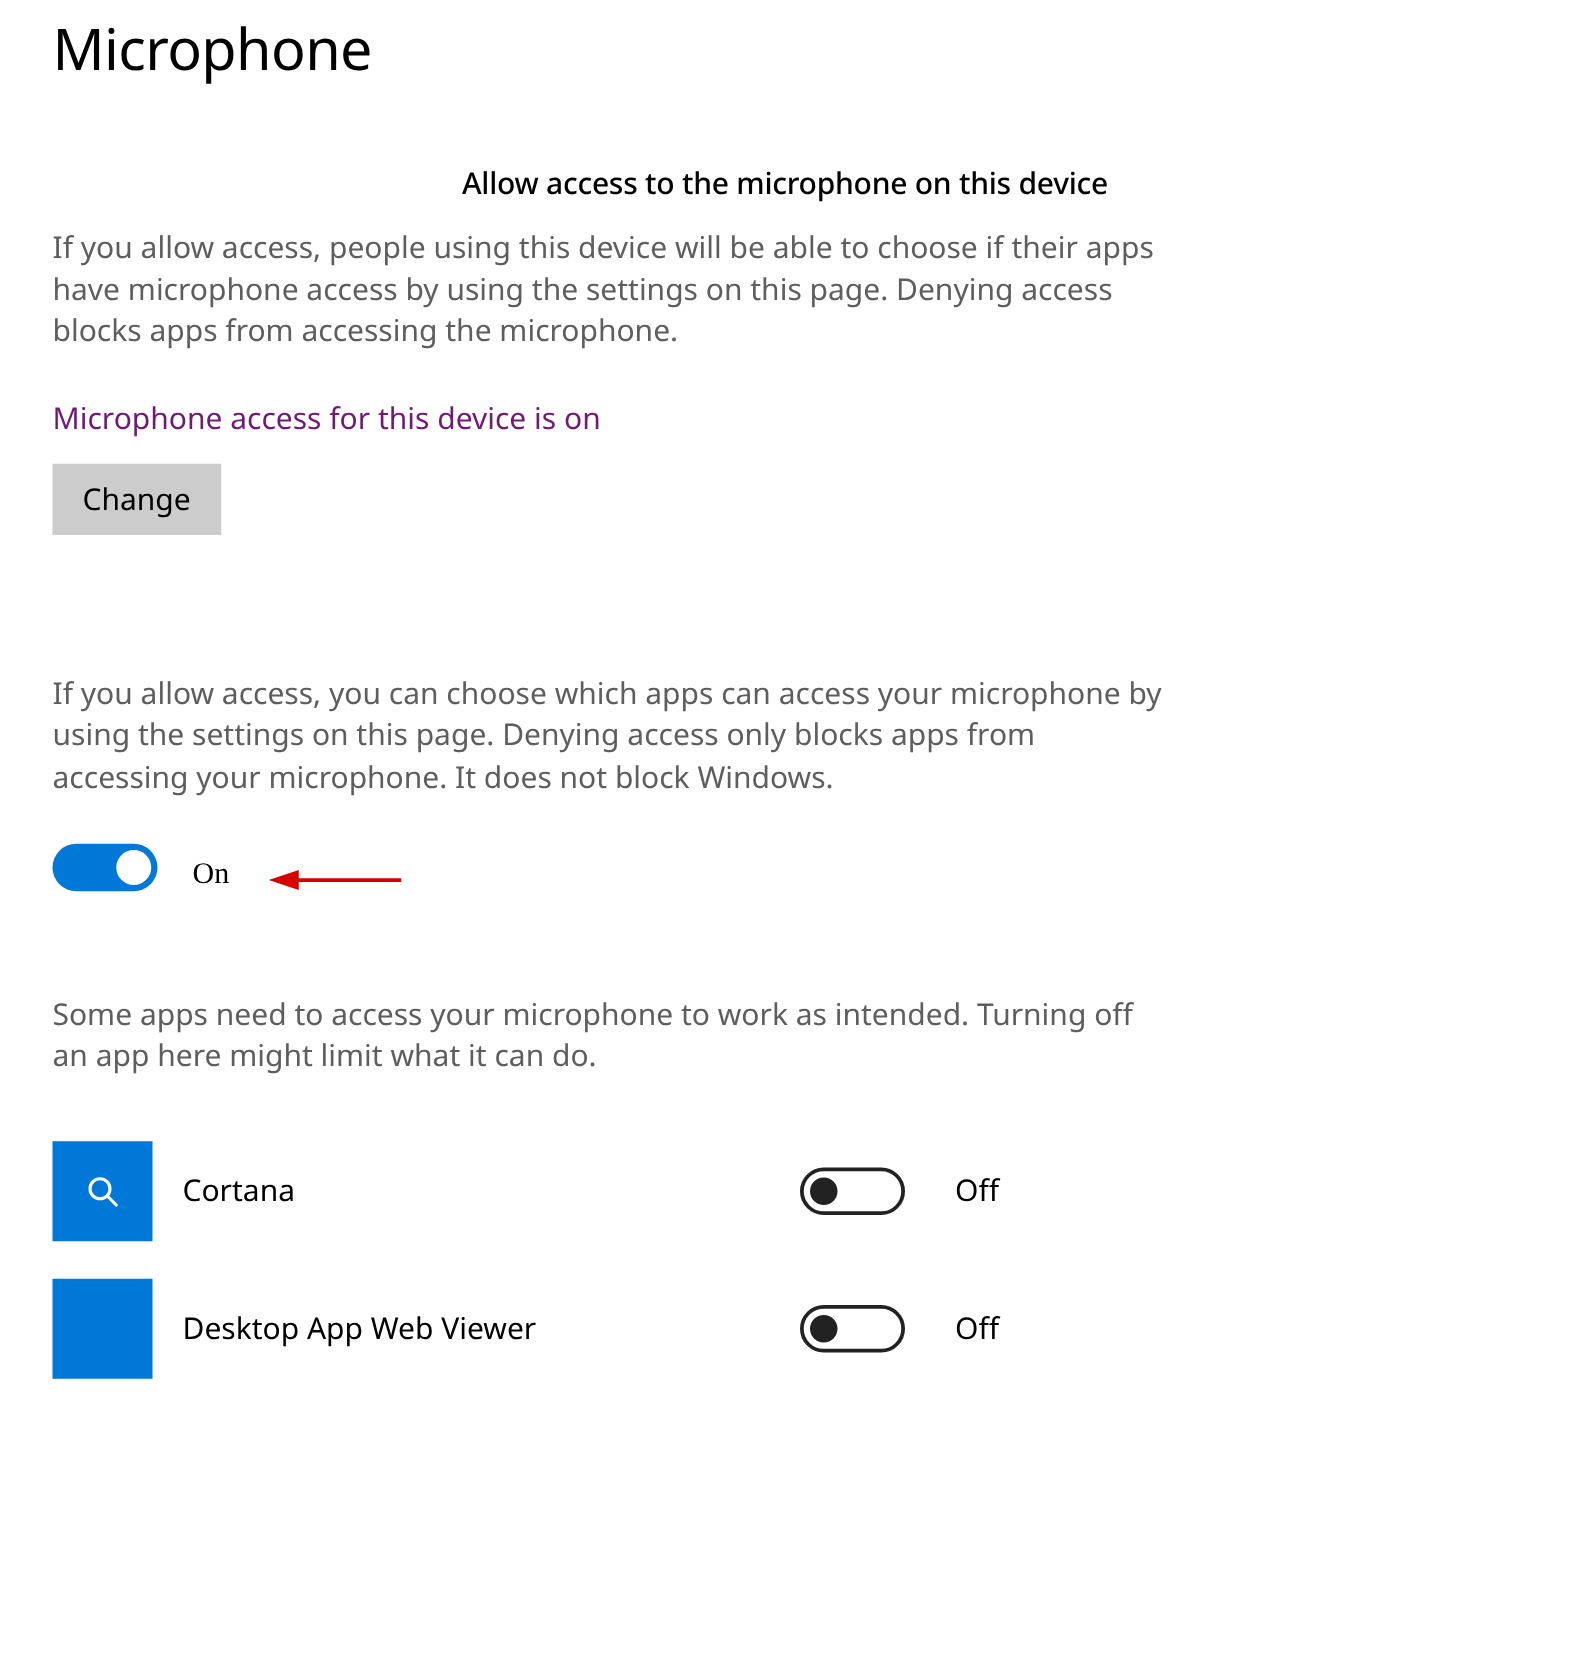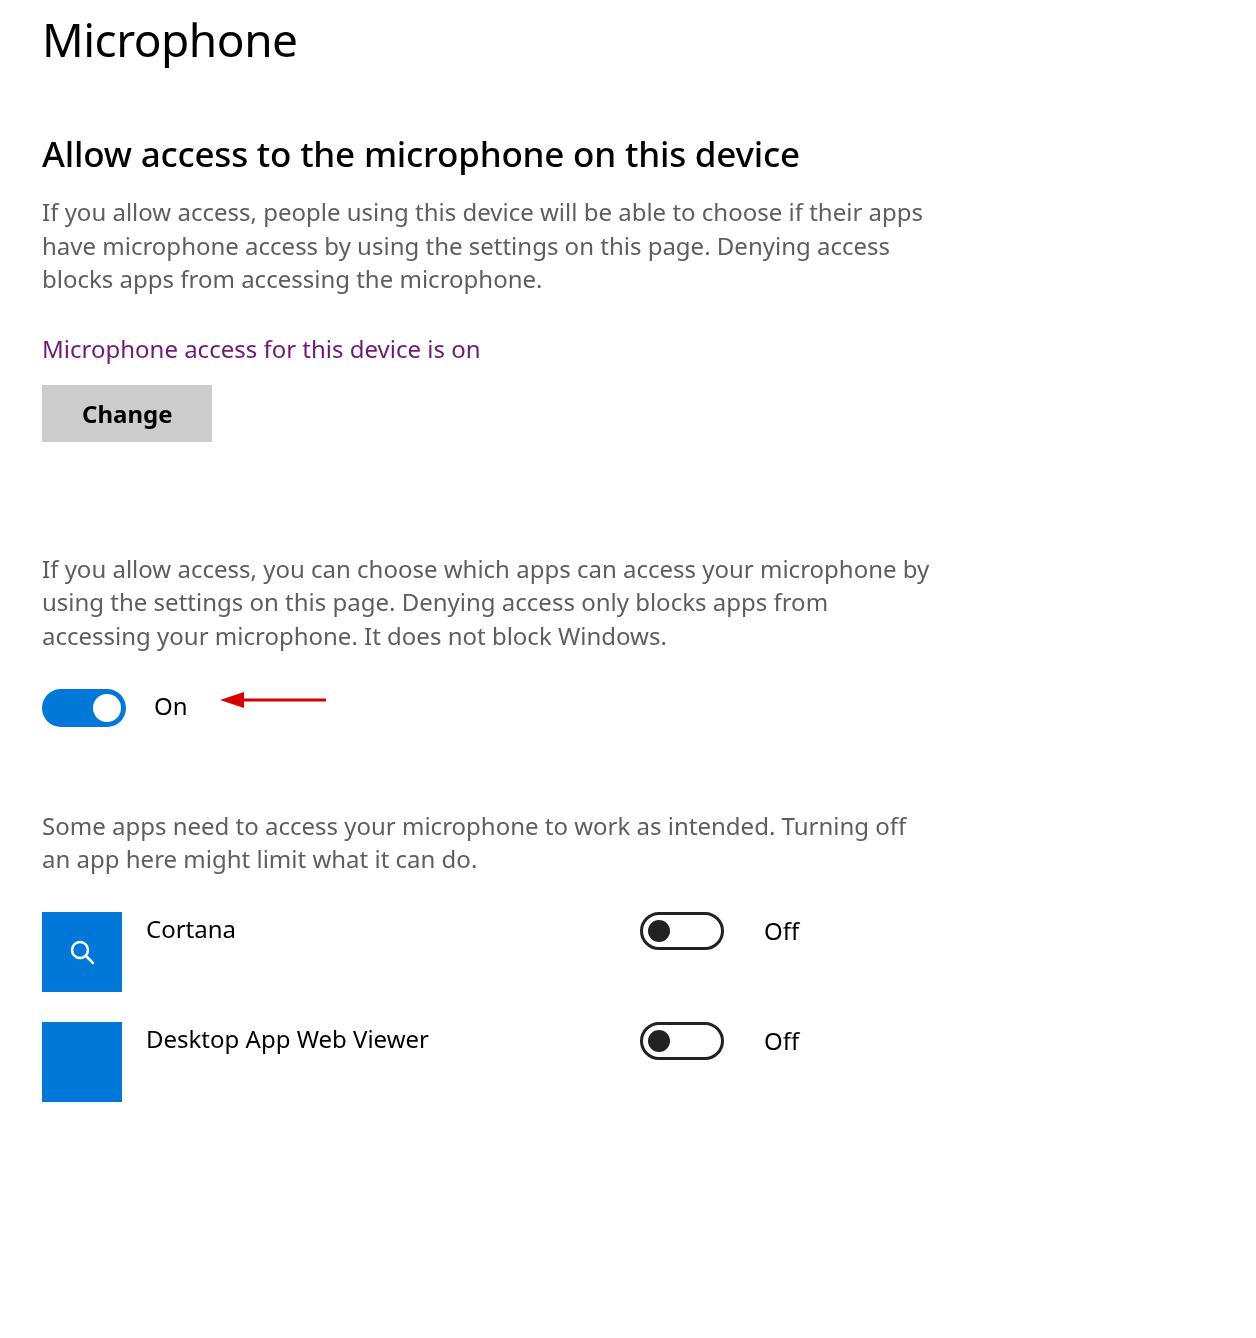--- a/index.html
+++ b/index.html
@@ -20,61 +20,63 @@
       width: 100%;
     }
     .page-title {
       font-size: 46px;
       font-weight: 400;
       margin-top: 8px;
       margin-bottom: 60px;
       letter-spacing: -0.5px;
     }
     .section-heading {
-      font-size: 35px;
+      font-size: 24px;
       font-weight: 500;
       margin-bottom: 18px;
       letter-spacing: -0.2px;
+      text-align: center;
     }
     .section-desc {
       font-size: 24px;
       font-weight: 400;
       color: #5e5e5e;
       line-height: 1.4;
       max-width: 890px;
       margin-bottom: 36px;
     }
     .status-line {
       font-size: 24px;
       font-weight: 400;
       color: #701a75;
       margin-bottom: 20px;
     }
     .change-btn {
       display: inline-block;
       background: #cccccc;
       color: #000;
       font-size: 24px;
-      font-weight: 700;
-      padding: 12px 40px;
+      font-weight: 400;
+      padding: 12px 24px;
       border: none;
       cursor: pointer;
       font-family: inherit;
       text-align: right;
     }
     .gap-large {
       height: 110px;
     }
     .gap-med {
       height: 82px;
     }
     .toggle-row {
       display: flex;
-      align-items: flex-start;
+      align-items: flex-end;
       gap: 28px;
+      font-family: Liberation Serif, serif;
     }
     .toggle-on {
       width: 84px;
       height: 38px;
       background: #0078d7;
       border-radius: 19px;
       position: relative;
       cursor: pointer;
     }
     .toggle-on .thumb {
@@ -116,21 +118,21 @@
       height: 20px;
     }
     .arrow-annot svg {
       display: block;
     }
     .app-list {
       margin-top: 0;
     }
     .app-row {
       display: flex;
-      align-items: flex-start;
+      align-items: center;
       height: 110px;
       gap: 24px;
     }
     .app-icon {
       width: 80px;
       height: 80px;
       background: #0078d7;
       display: flex;
       align-items: center;
       justify-content: center;

